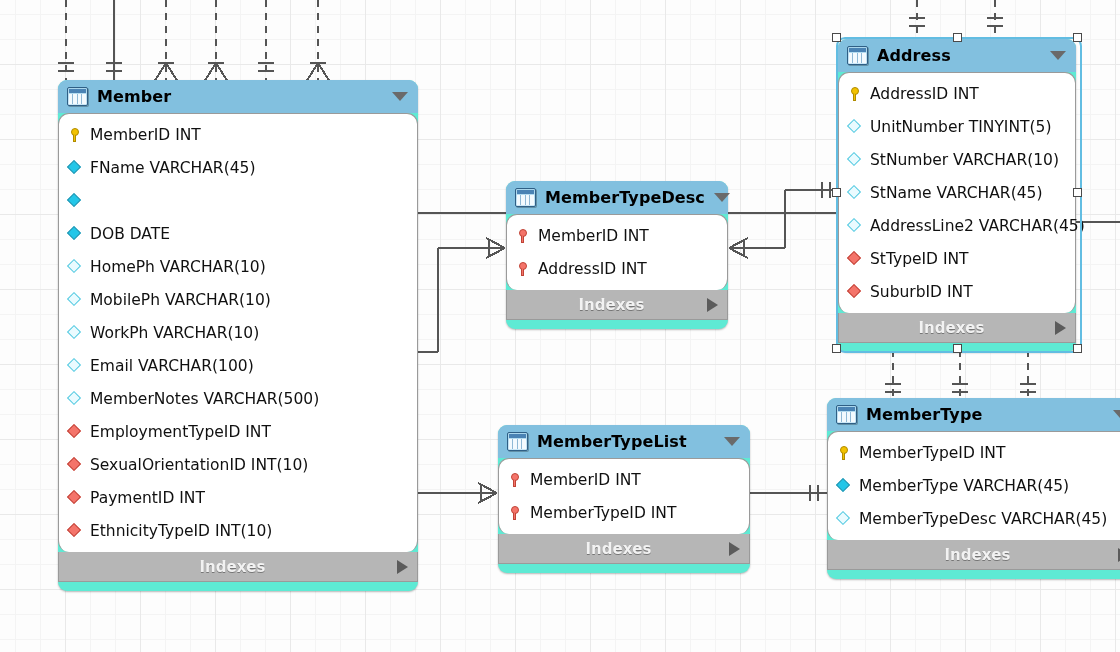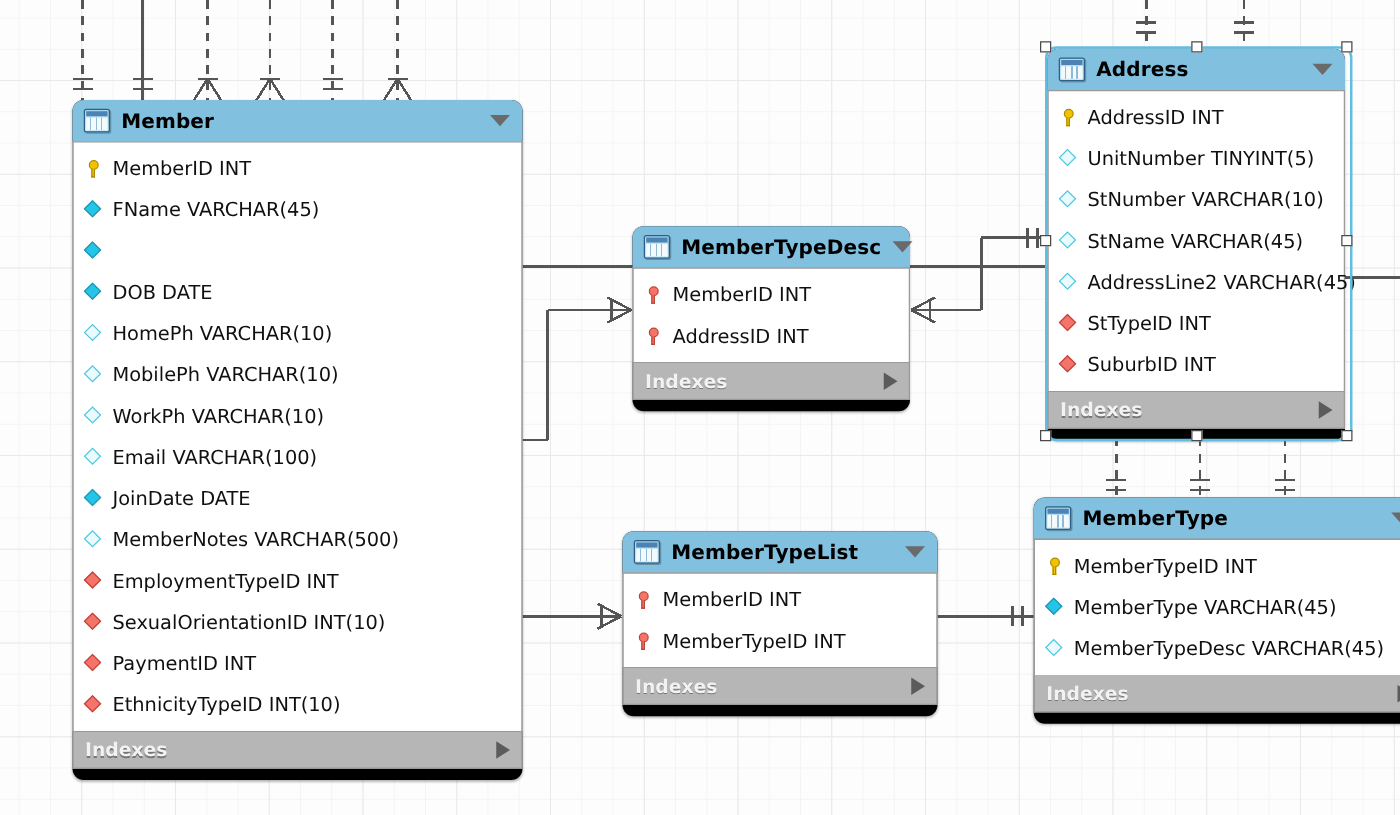--- a/index.html
+++ b/index.html
@@ -21,21 +21,21 @@
     background-size:75px 75px,75px 75px,25px 25px,25px 25px;
     background-position:-10px -11px,-10px -11px,-10px -11px,-10px -11px;
   }
   
   #wires{position:absolute;left:0;top:0;width:1120px;height:652px;}
 
   
   .tbl{
     position:absolute;
     border-radius:9px;
-    background:#000000;
+    background:#5eead4;
     box-shadow:0 1px 2px rgba(0,0,0,.28);
     padding-bottom:9px;
     box-sizing:border-box;
   }
   .tbl.sel{outline:none;}
   .tbl-hd{
     height:33px;display:flex;align-items:center;gap:9px;
     padding:0 8px 0 9px;box-sizing:border-box;
     border-top-left-radius:9px;border-top-right-radius:9px;
     background:#82c0df;
@@ -67,36 +67,38 @@
     width:0;height:0;flex:0 0 auto;
     border-left:8px solid transparent;border-right:8px solid transparent;
     border-top:9px solid #6a6a6a;
     margin-right:2px;
   }
   .tbl-body{
     background:#ffffff;
     border-left:1px solid #9a9a9a;border-right:1px solid #9a9a9a;
     border-top:1px solid #9a9a9a;
     padding:4px 16px 5px 0;
+    border-radius:11px;
   }
   .col{
     height:33px;display:flex;align-items:center;gap:8px;
     padding-left:9px;box-sizing:border-box;
     font-size:15.5px;color:#101010;white-space:nowrap;
   }
   .tbl-ix{
     height:29px;display:flex;align-items:center;
     background:#b6b6b6;
     border-left:1px solid #9a9a9a;border-right:1px solid #9a9a9a;
     border-bottom:1px solid #9a9a9a;
     padding:0 9px 0 9px;
   }
   .ix-label{
     flex:1 1 auto;font-size:15px;font-weight:bold;color:#f2f2f2;
     text-shadow:0 1px 0 rgba(0,0,0,.35);
+    text-align:center;
   }
   .ix-caret{
     width:0;height:0;
     border-top:7px solid transparent;border-bottom:7px solid transparent;
     border-left:11px solid #5b5b5b;
   }
   
   .ic{flex:0 0 auto;width:14px;height:14px;position:relative;}
   .ic.key-pk:before{
     content:"";position:absolute;left:3px;top:0;width:8px;height:8px;
@@ -284,24 +286,20 @@
       </div>
     <div class="col">
         <span class="ic dia-hollow"></span>
         <span>WorkPh VARCHAR(10)</span>
       </div>
     <div class="col">
         <span class="ic dia-hollow"></span>
         <span>Email VARCHAR(100)</span>
       </div>
     <div class="col">
-        <span class="ic dia-filled"></span>
-        <span>JoinDate DATE</span>
-      </div>
-    <div class="col">
         <span class="ic dia-hollow"></span>
         <span>MemberNotes VARCHAR(500)</span>
       </div>
     <div class="col">
         <span class="ic dia-fk"></span>
         <span>EmploymentTypeID INT</span>
       </div>
     <div class="col">
         <span class="ic dia-fk"></span>
         <span>SexualOrientationID INT(10)</span>

